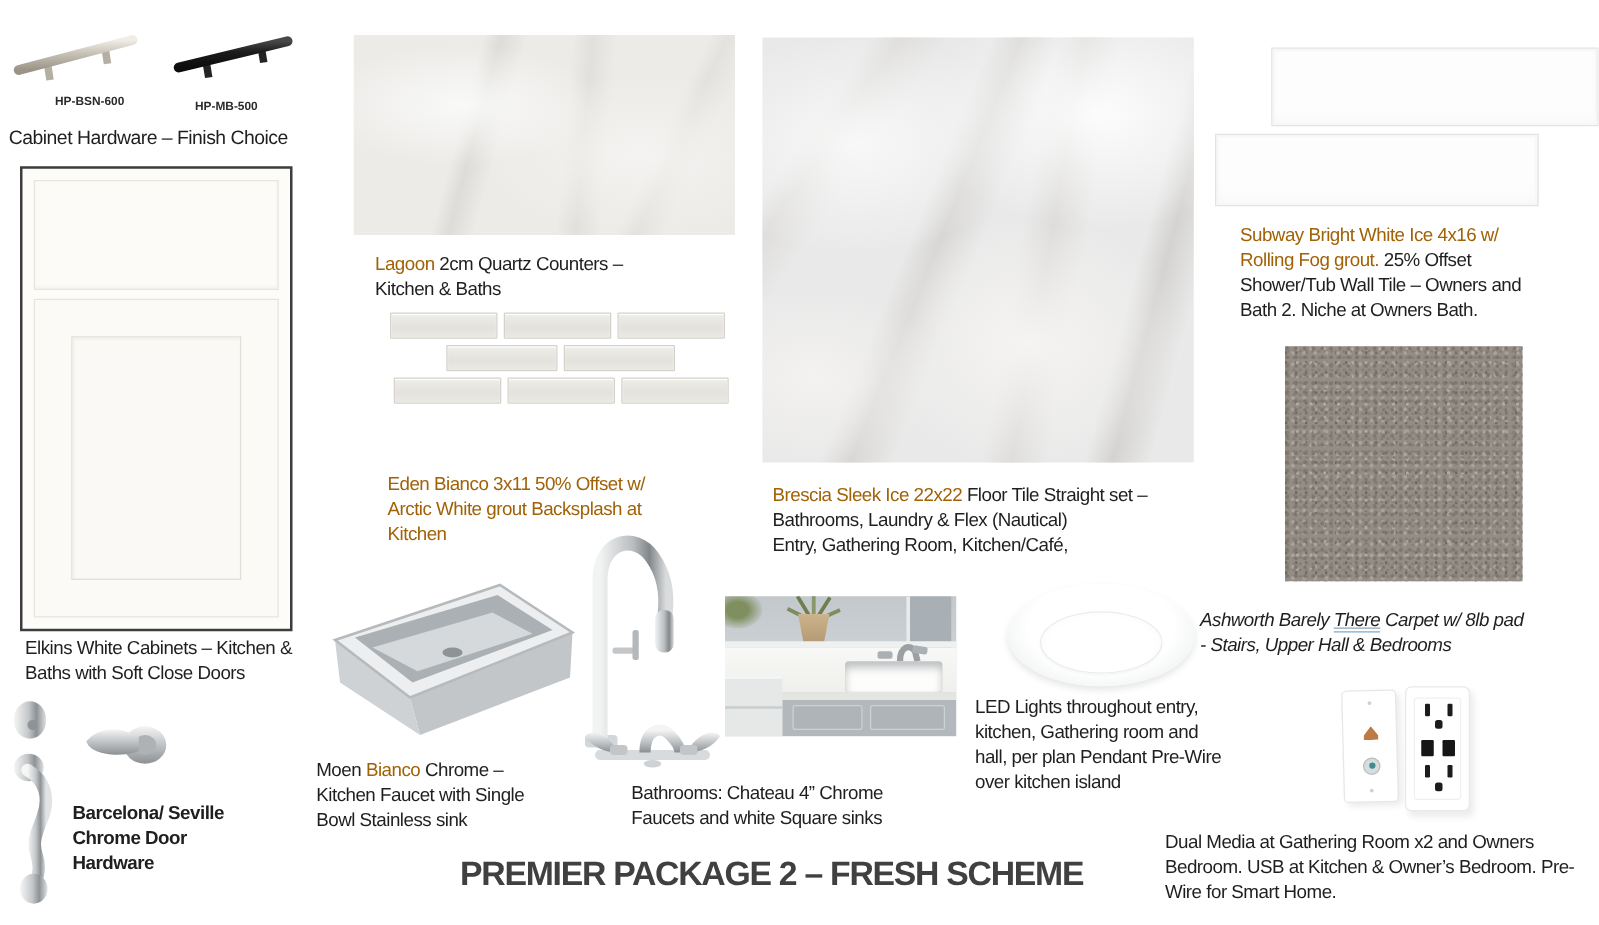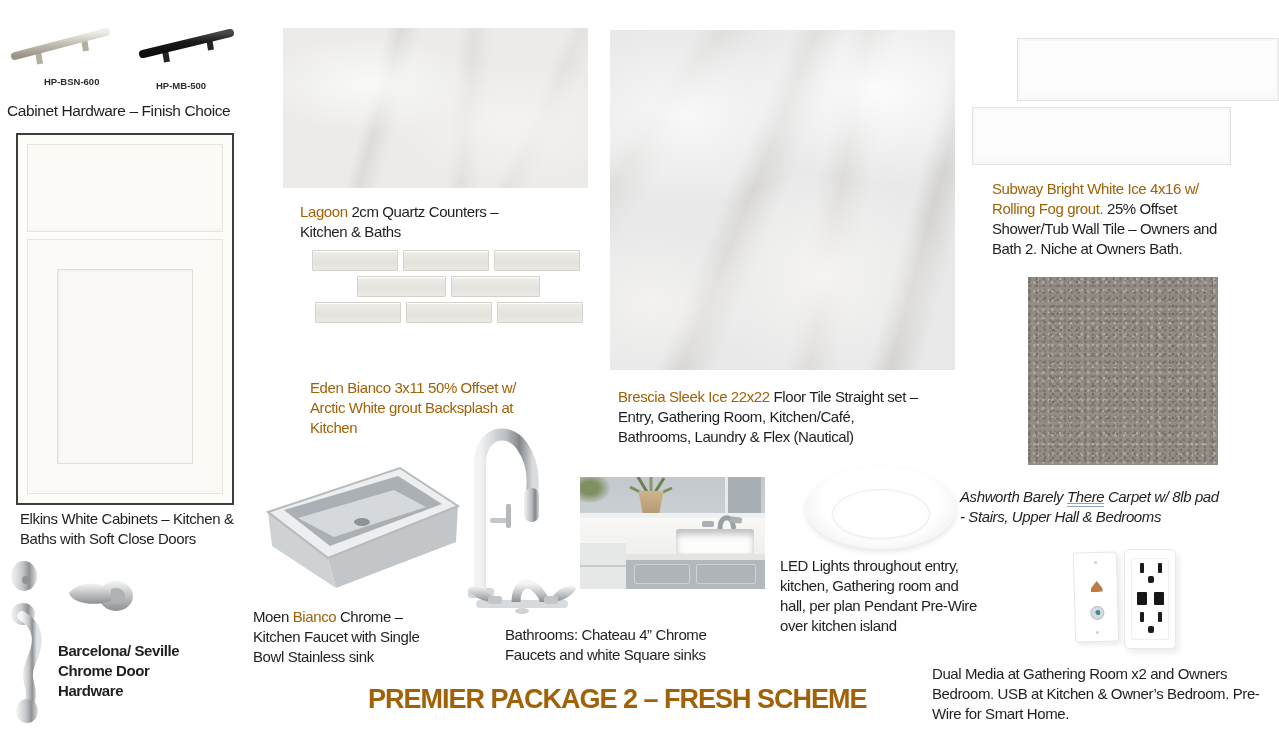--- a/index.html
+++ b/index.html
@@ -8,21 +8,21 @@
     position:relative; width:1279px; height:740px; background:#ffffff;
     overflow:hidden; font-family:"Liberation Sans", sans-serif; color:#1f1f1f;
   }
   .abs { position:absolute; }
   .cap { position:absolute; font-size:15px; line-height:20px; letter-spacing:-0.4px; color:#1f1f1f; }
   .blue { color:#a16207; }
   .underl { text-decoration:underline double; text-decoration-color:#8aa6bc; }
   .code { position:absolute; font-size:9.5px; font-weight:bold; color:#2b2b2b; letter-spacing:0; }
   .title {
     position:absolute; left:368px; top:684px; font-size:27px; font-weight:bold;
-    letter-spacing:-1px; white-space:nowrap; color:#a16207;
+    letter-spacing:-1px; white-space:nowrap; color:#404040;
   }
 
   
   .cab-door { left:16px; top:133px; width:218px; height:372px; background:#fdfcf9; border:2px solid #3d3d3d; }
   .cab-drawer { position:absolute; left:9px; right:9px; top:9px; height:88px; border:1px solid #e8e5df; background:#fcfbf8; box-shadow:inset 0 -2px 3px rgba(0,0,0,0.03); }
   .cab-face { position:absolute; left:9px; right:9px; top:104px; bottom:9px; border:1px solid #e8e5df; background:#fbfaf7; }
   .cab-panel { position:absolute; left:29px; right:29px; top:29px; bottom:29px; border:1px solid #e2dfd8; background:#faf9f6; box-shadow:inset 1px 1px 3px rgba(0,0,0,0.05); }
 
   
   .lagoon {
@@ -273,22 +273,22 @@
       <div class="v-drawer" style="left:54px; width:56px;"></div>
       <div class="v-drawer" style="left:116px; width:60px;"></div>
     </div>
     <div class="v-left"></div>
     <div class="v-leftline"></div>
   </div>
 
   <div class="abs brescia"></div>
   <div class="cap" style="left:618px; top:387px; width:362px;">
     <span class="blue">Brescia Sleek Ice 22x22</span><span> Floor Tile Straight set –</span>
+    <div>Bathrooms, Laundry &amp; Flex (Nautical)</div>
     <div>Entry, Gathering Room, Kitchen/Café,</div>
-    <div>Bathrooms, Laundry &amp; Flex (Nautical)</div>
   </div>
 
   <div class="abs led">
     <div class="led-lens"></div>
   </div>
   <div class="cap" style="left:780px; top:556px; width:205px;">LED Lights throughout entry, kitchen, Gathering room and hall, per plan Pendant Pre-Wire over kitchen island</div>
 
   <div class="abs subtile subtile1"></div>
   <div class="abs subtile subtile2"></div>
   <div class="cap" style="left:992px; top:179px; width:245px;">

